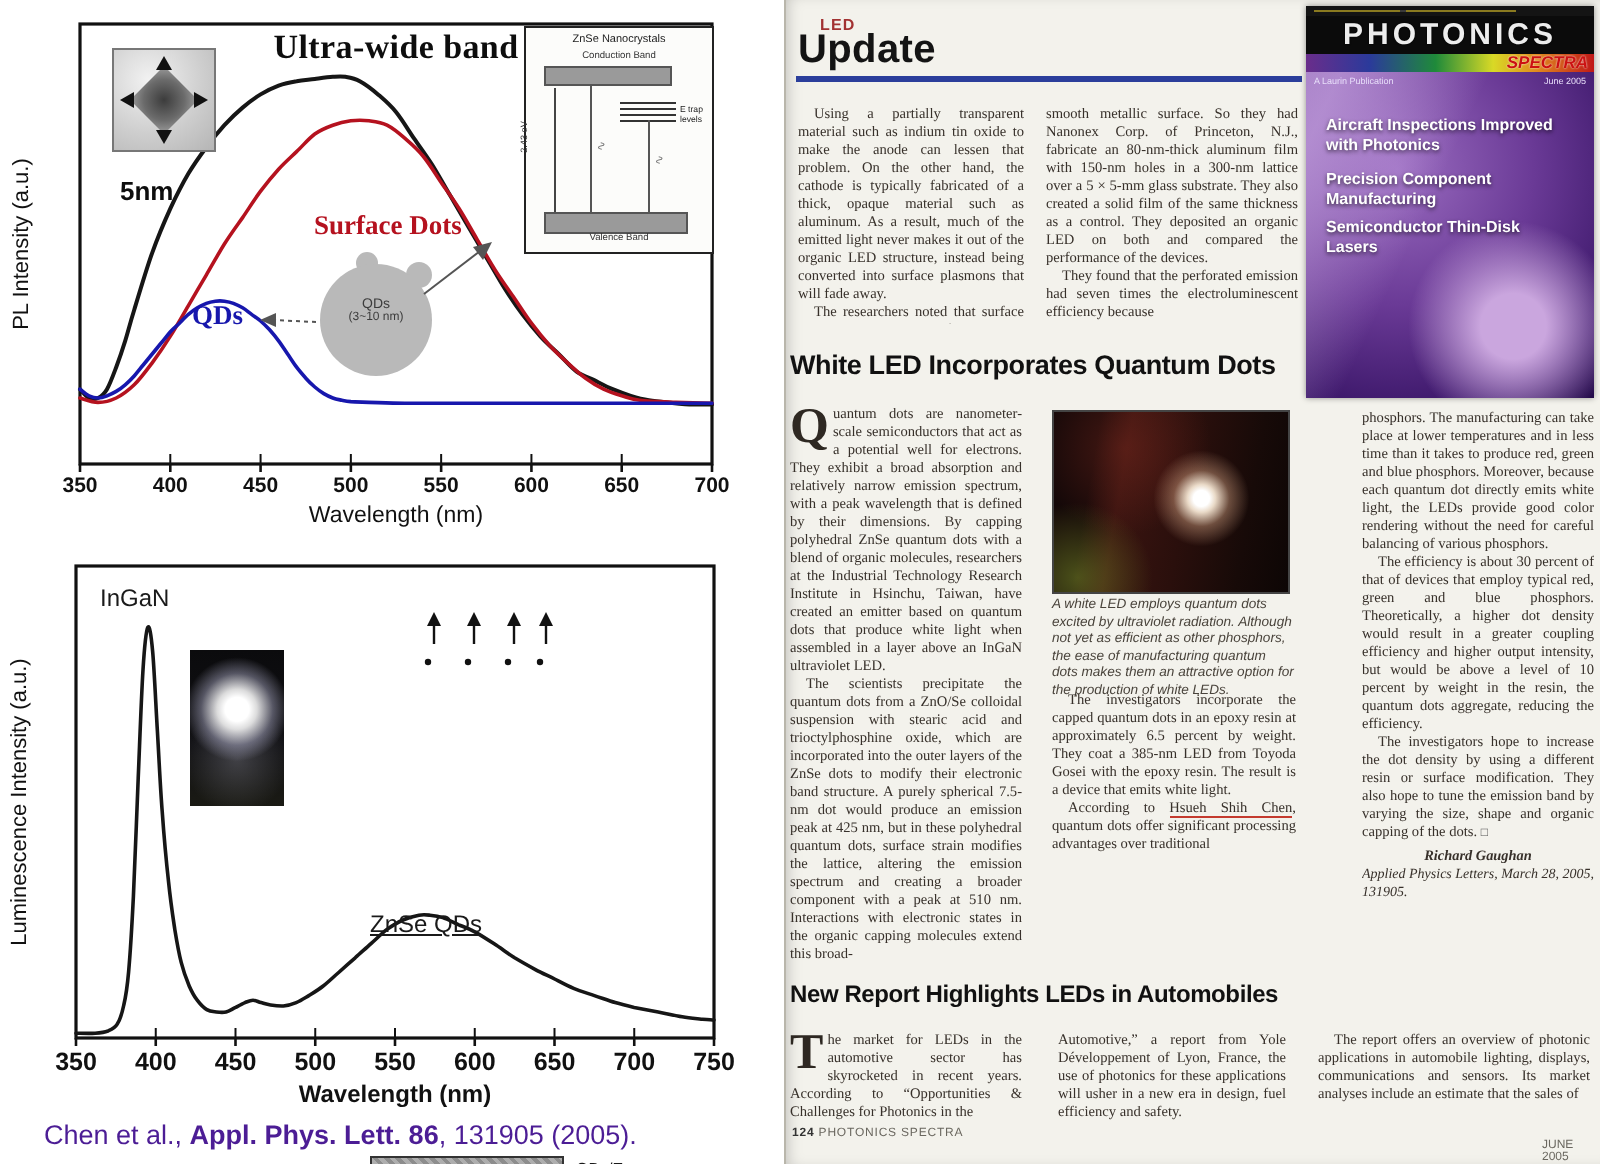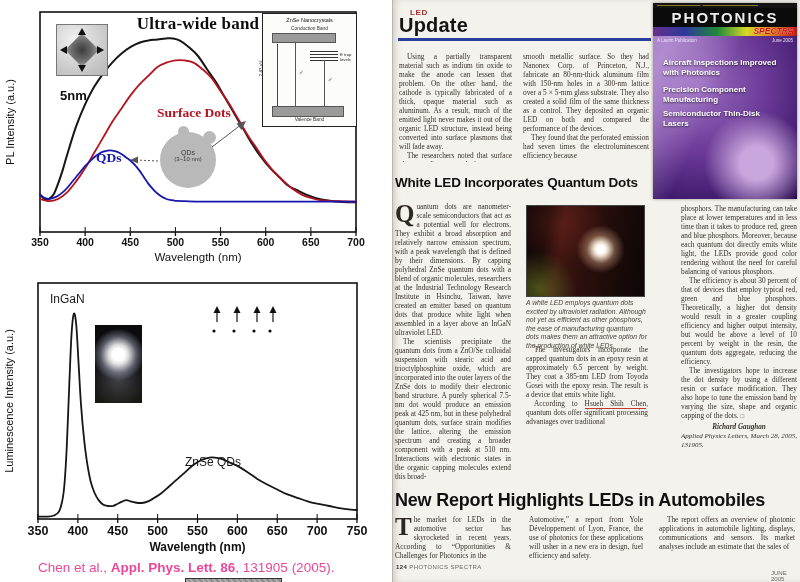--- a/index.html
+++ b/index.html
@@ -55,50 +55,50 @@
   .zi-sq{position:absolute;font-size:6px;color:#777;transform:rotate(-90deg);}
 
   .blob{left:160px;top:132px;width:56px;height:56px;border-radius:50%;
         background:#b9b9b9;text-align:center;color:#3c3c3c;}
   .blob .b1{font-size:7px;margin-top:17px;}
   .blob .b2{font-size:6px;}
   .blob-bump{left:203px;top:131px;width:13px;height:13px;border-radius:50%;background:#b9b9b9;}
   .blob-bump2{left:178px;top:126px;width:11px;height:11px;border-radius:50%;background:#b9b9b9;}
 
   .lbl-ingan{left:50px;top:292px;font:400 12px "Liberation Sans",sans-serif;color:#1a1a1a;}
-  .lbl-znse{left:185px;top:455px;font:400 12px "Liberation Sans",sans-serif;color:#1a1a1a;}
+  .lbl-znse{left:185px;top:455px;font:400 12px "Liberation Sans",sans-serif;color:#1a1a1a;text-decoration:underline;}
 
   .led-photo{left:95px;top:325px;width:47px;height:78px;background:
      radial-gradient(circle at 50% 38%,#ffffff 0 6px,rgba(255,255,255,.85) 10px,rgba(220,220,255,.35) 18px,transparent 26px),
      radial-gradient(circle at 50% 70%,rgba(200,200,220,.25),transparent 45%),
      linear-gradient(#0b0b0d,#111114 60%,#1a1a14);}
   .dev-layer-top{left:185px;top:308px;width:95px;height:14px;border:1px solid #333;
      background:repeating-linear-gradient(45deg,#aeaeae 0 2px,#8d8d8d 2px 4px);}
   .dev-lbl1{left:288px;top:310px;font-size:8px;color:#1a1a1a;}
 
-  .citation{left:38px;top:560px;width:370px;font:400 13.5px "Liberation Sans",sans-serif;color:#ec4899;}
+  .citation{left:22px;top:560px;width:370px;font:400 13.5px "Liberation Sans",sans-serif;color:#4c1d95;}
   .citation .b{font-weight:700;}
 
   
   #page{left:392px;top:0;width:408px;height:582px;background:#f3f2ec;
         border-left:1px solid #b9b6ab;box-shadow:inset 4px 0 8px -4px rgba(0,0,0,.25);}
   .pg{position:absolute;}
   .led-tag{left:17px;top:8px;font:700 8px "Liberation Sans",sans-serif;color:#a23232;letter-spacing:.6px;}
   .update{left:6px;top:14px;font:700 20px "Liberation Sans",sans-serif;color:#141414;letter-spacing:.2px;}
   .blue-rule{left:5px;top:38px;width:253px;height:3px;background:#2b3e9b;}
 
   .col{font:400 7.3px/9px "Liberation Serif",serif;color:#37302a;text-align:justify;overflow:hidden;}
   .col p{margin:0;text-indent:8px;}
   .col p.nofirst{text-indent:0;}
   .intro-c1{left:6px;top:52px;width:113px;height:110px;}
   .intro-c2{left:130px;top:52px;width:126px;height:110px;}
 
   .headline{font:700 13.5px "Liberation Sans",sans-serif;color:#111;letter-spacing:-.2px;margin:0;}
   .h1a{left:2px;top:175px;width:266px;}
-  .h2a{left:2px;top:490px;width:404px;font-size:18px;}
+  .h2a{left:2px;top:490px;width:404px;font-size:12px;}
 
   .a1c1{left:2px;top:202px;width:116px;height:288px;}
   .a1c2{left:133px;top:345px;width:122px;height:146px;}
   .a1c3{left:288px;top:204px;width:116px;height:284px;}
   .a2c1{left:2px;top:515px;width:116px;height:48px;}
   .a2c2{left:136px;top:515px;width:114px;height:48px;}
   .a2c3{left:266px;top:515px;width:136px;height:48px;}
 
   .dropcap{float:left;font:700 25px/21px "Liberation Serif",serif;color:#2e2822;
            margin:1px 2px 0 0;}

